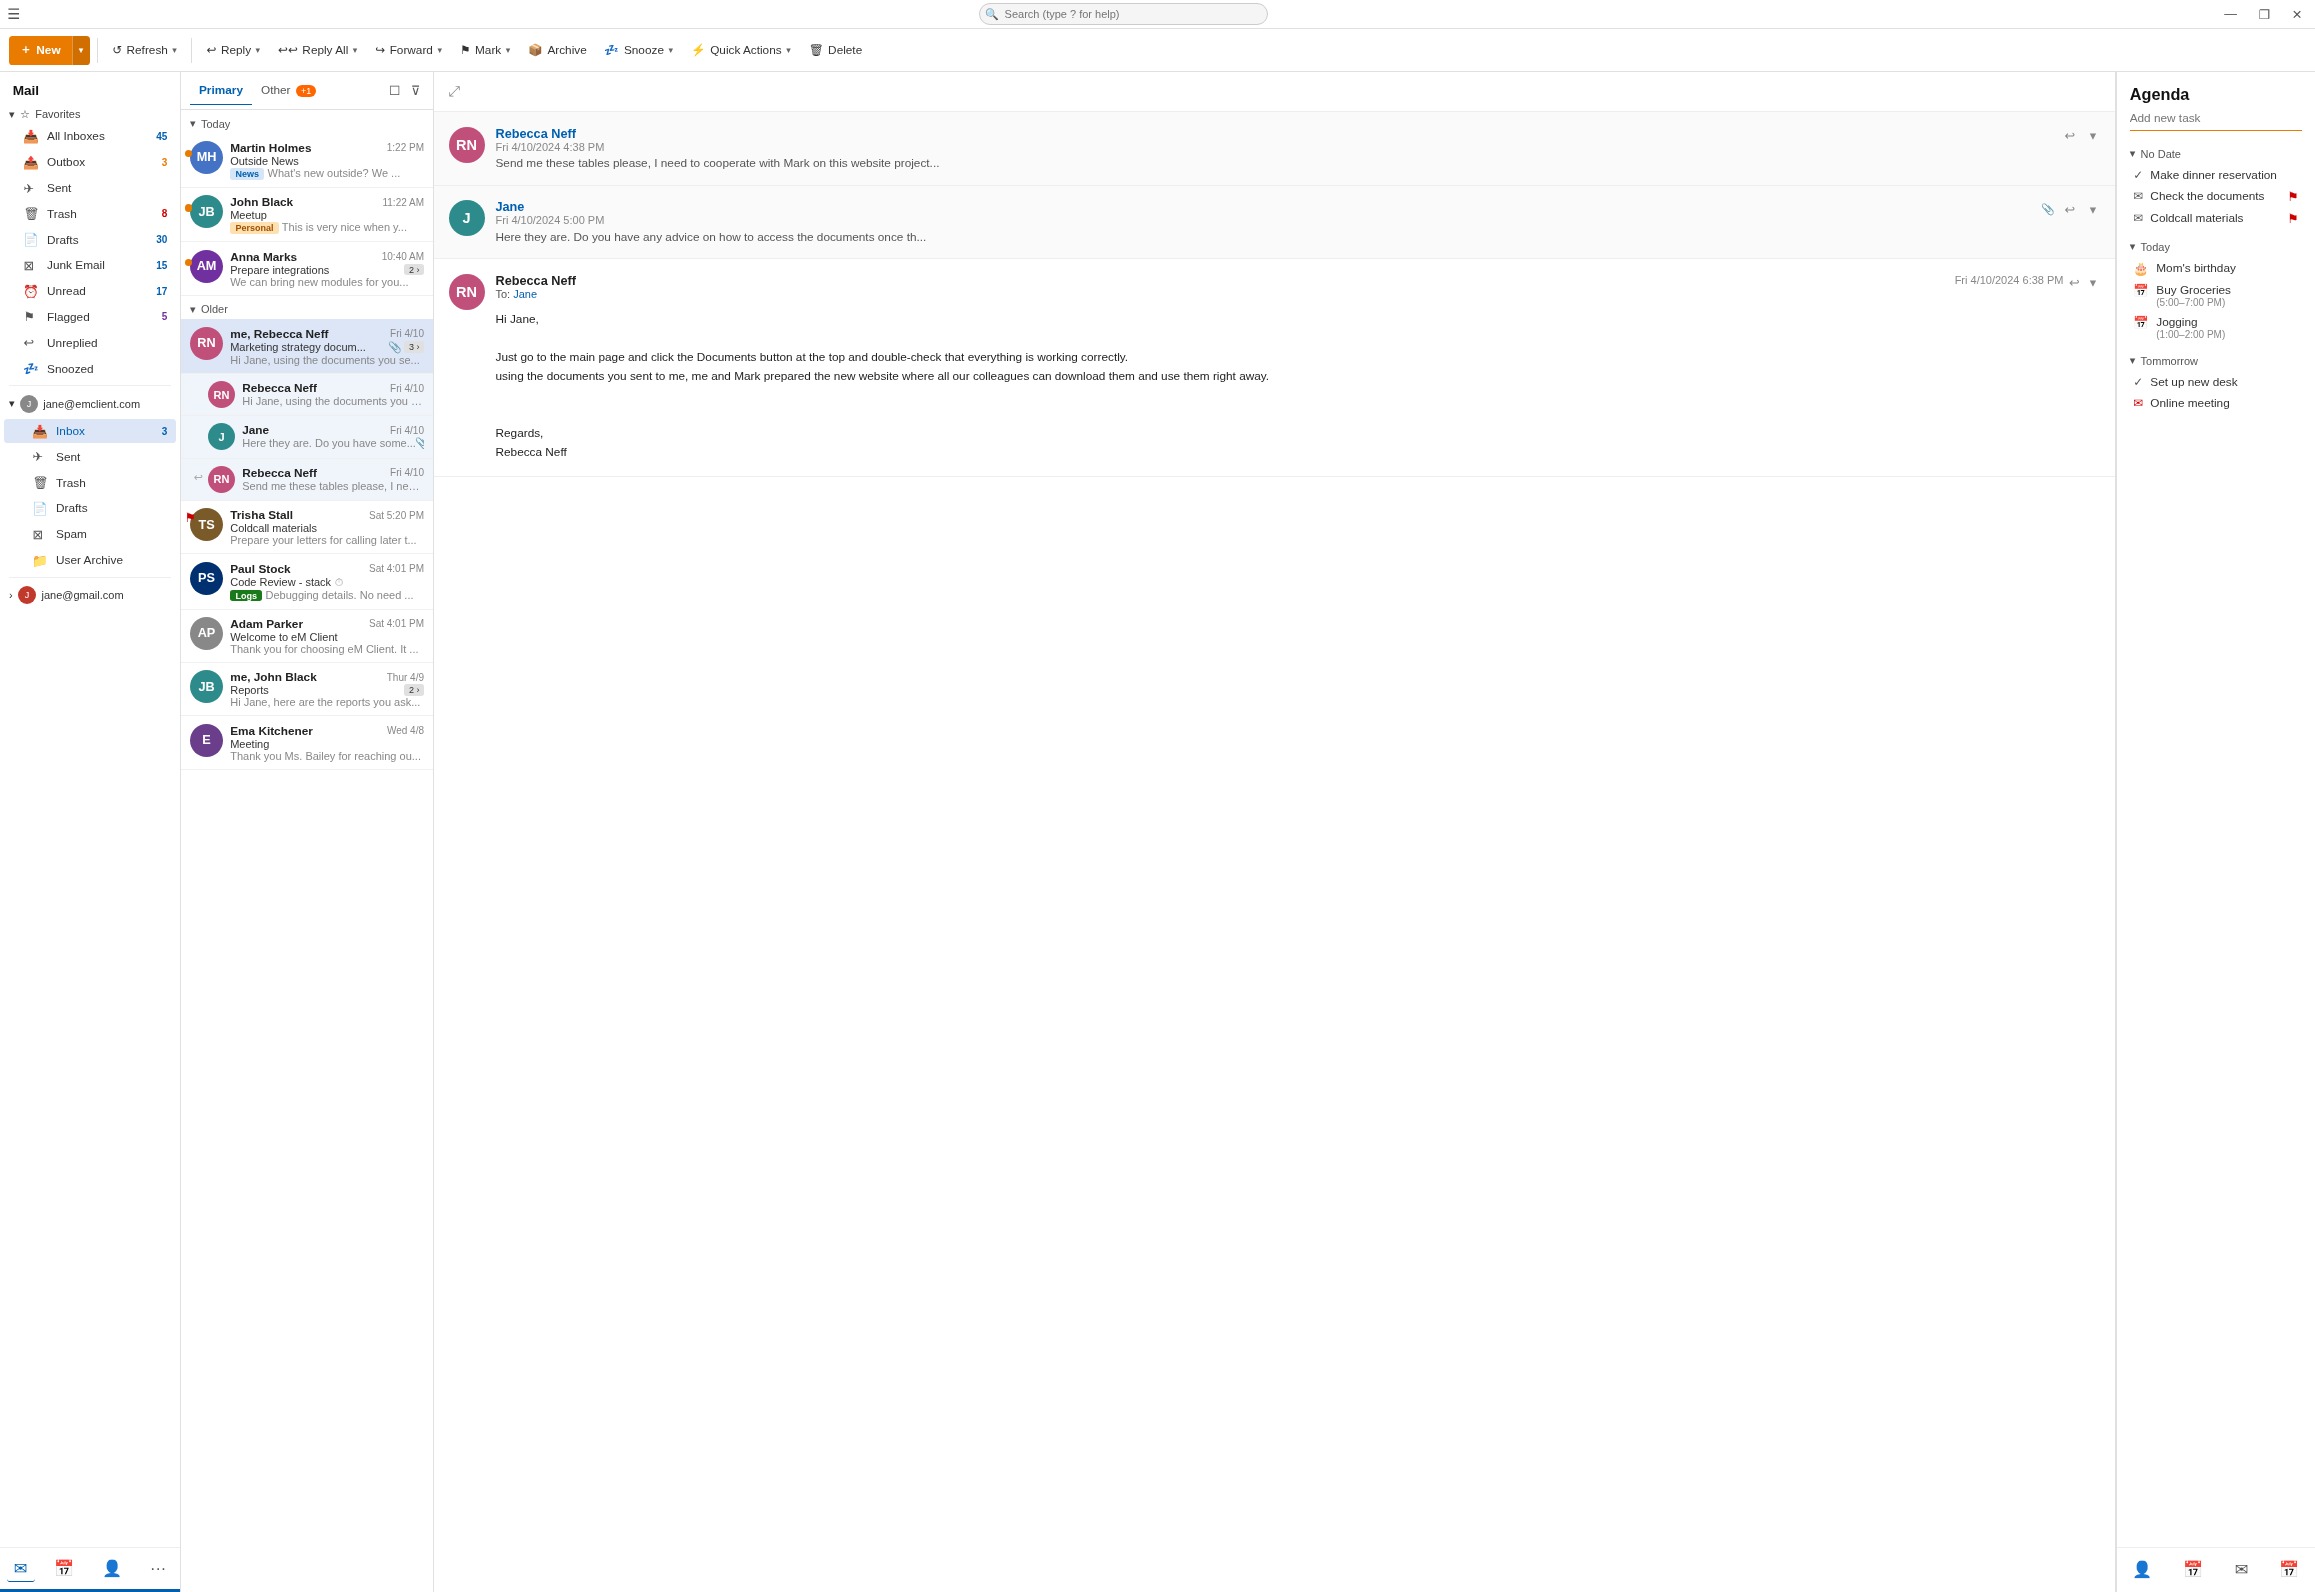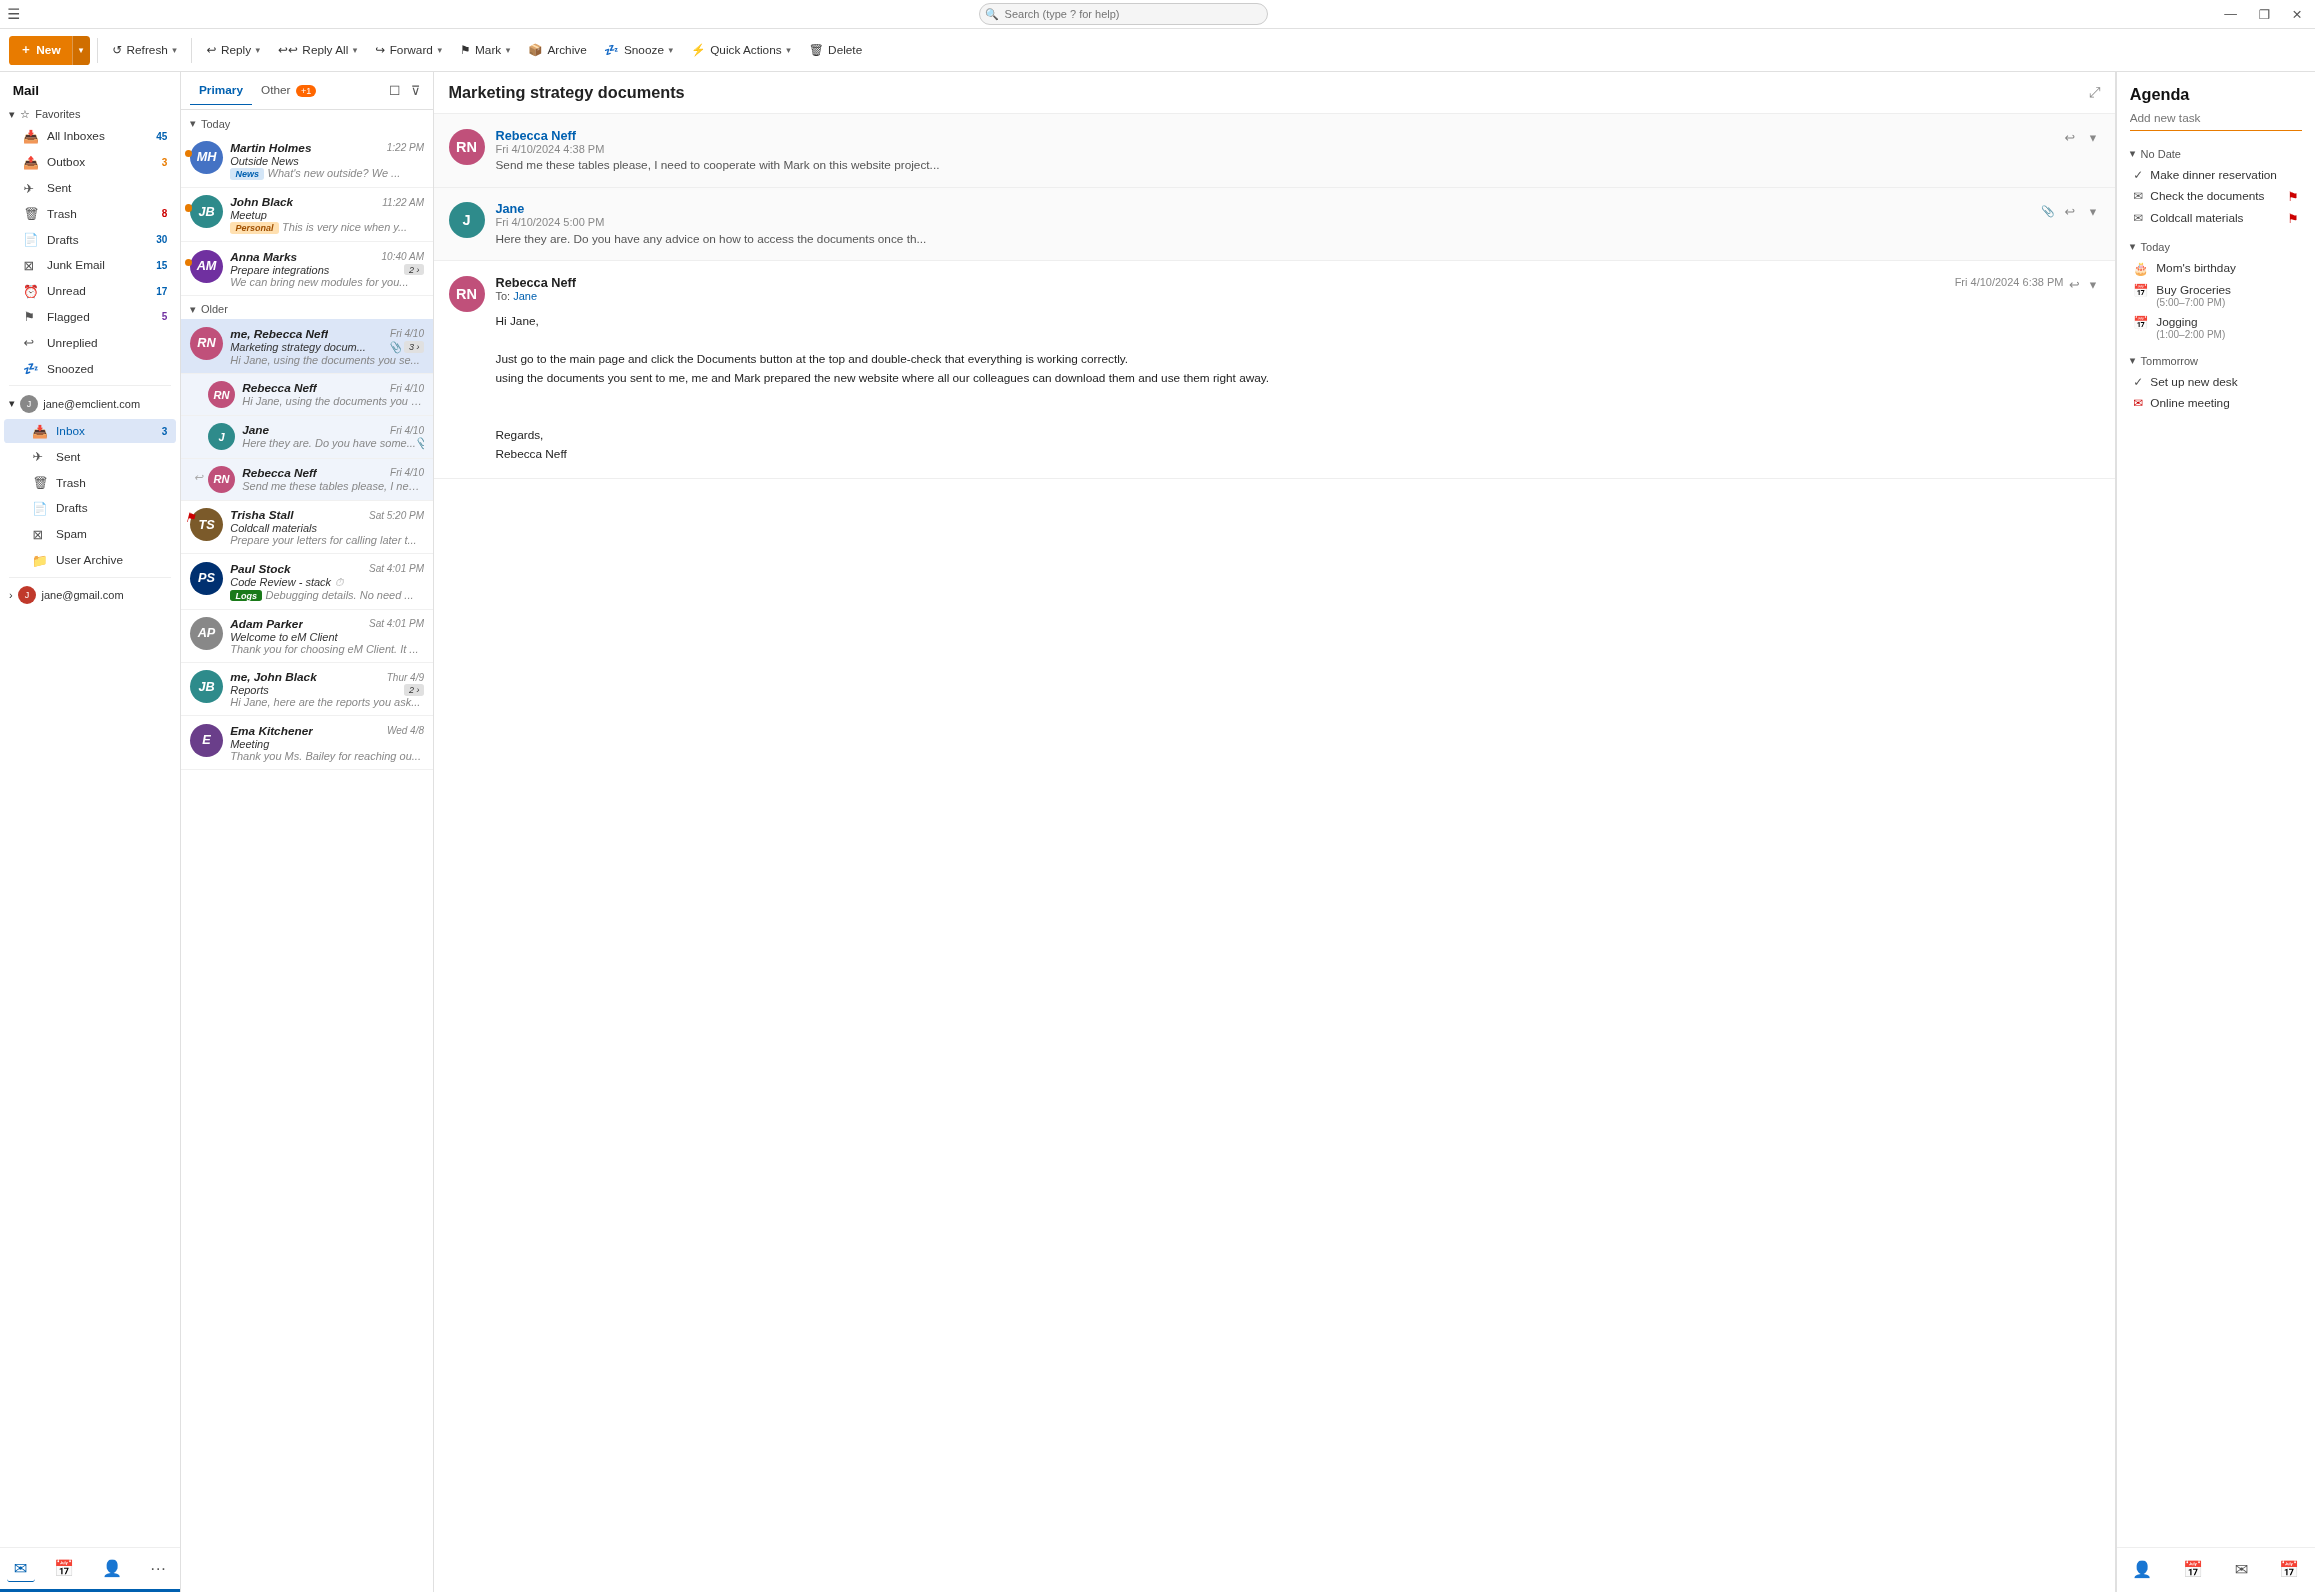--- a/index.html
+++ b/index.html
@@ -50,21 +50,21 @@
     
     .email-list { width: 253px; background: #fff; border-right: 0.9px solid #e0e0e0; display: flex; flex-direction: column; overflow: hidden; flex-shrink: 0; }
     .email-list-tabs { display: flex; align-items: center; padding: 0 9px; border-bottom: 0.9px solid #e0e0e0; height: 38px; }
     .email-tab { padding: 7.2px 9px; font-size: 11.8px; cursor: pointer; color: #555; border-bottom: 1.8px solid transparent; }
     .email-tab.active { color: #0060b0; border-bottom: 1.8px solid #0060b0; font-weight: 600; }
     .email-tab-badge { display: inline-block; background: #ff6600; color: white; font-size: 9px; padding: 0.9px 4.5px; border-radius: 7.2px; margin-left: 2.7px; }
     .email-list-actions { display: flex; align-items: center; gap: 3.6px; margin-left: auto; }
     .email-list-actions .act-btn { cursor: pointer; color: #555; font-size: 12.7px; padding: 3.6px; border-radius: 2.7px; }
     .email-list-body { flex: 1; overflow-y: auto; }
     .email-group-header { display: flex; align-items: center; gap: 5.4px; padding: 7.2px 9px 3.6px; font-size: 11px; color: #555; cursor: pointer; }
-    .email-item { display: flex; padding: 7.2px 9px; cursor: pointer; border-bottom: 0.9px solid #f0f0f0; position: relative; font-style: italic; }
+    .email-item { display: flex; padding: 7.2px 9px; cursor: pointer; border-bottom: 0.9px solid #f0f0f0; position: relative; }
     .email-item.selected { background: #dce6f7; }
     .email-item .unread-dot { width: 7.2px; height: 7.2px; border-radius: 50%; background: #e87b00; position: absolute; left: 3.6px; top: 16.3px; flex-shrink: 0; }
     .email-avatar { width: 33px; height: 33px; border-radius: 50%; background: #888; color: white; display: flex; align-items: center; justify-content: center; font-size: 12.7px; font-weight: 600; margin-right: 7.2px; flex-shrink: 0; overflow: hidden; }
     .email-content { flex: 1; min-width: 0; }
     .email-header-row { display: flex; align-items: center; justify-content: space-between; }
     .email-sender { font-weight: 600; font-size: 11.8px; white-space: nowrap; overflow: hidden; text-overflow: ellipsis; }
     .email-time { font-size: 10px; color: #888; flex-shrink: 0; margin-left: 5.4px; }
     .email-subject { font-size: 11px; color: #333; white-space: nowrap; overflow: hidden; text-overflow: ellipsis; display: flex; align-items: center; gap: 3.6px; }
     .email-preview { font-size: 11px; color: #888; white-space: nowrap; overflow: hidden; text-overflow: ellipsis; }
     .tag { display: inline-block; font-size: 9px; padding: 0.9px 5.4px; border-radius: 2.7px; font-weight: 600; }
@@ -499,21 +499,20 @@
           </div>
           <div class="email-subject">Meeting</div>
           <div class="email-preview">Thank you Ms. Bailey for reaching ou...</div>
         </div>
       </div>
     </div>
   </div>
 
   <div class="email-viewer">
     <div class="email-viewer-header">
-      <span class="email-viewer-title">Marketing strategy documents</span>
       <div class="email-viewer-actions">
         <span style="font-size:14.5px;color:#888;cursor:pointer;">⤢</span>
       </div>
     </div>
 
     <div class="email-viewer-body">
 
       <div class="email-message collapsed">
         <div class="msg-avatar av-pink">RN</div>
         <div class="msg-content">

